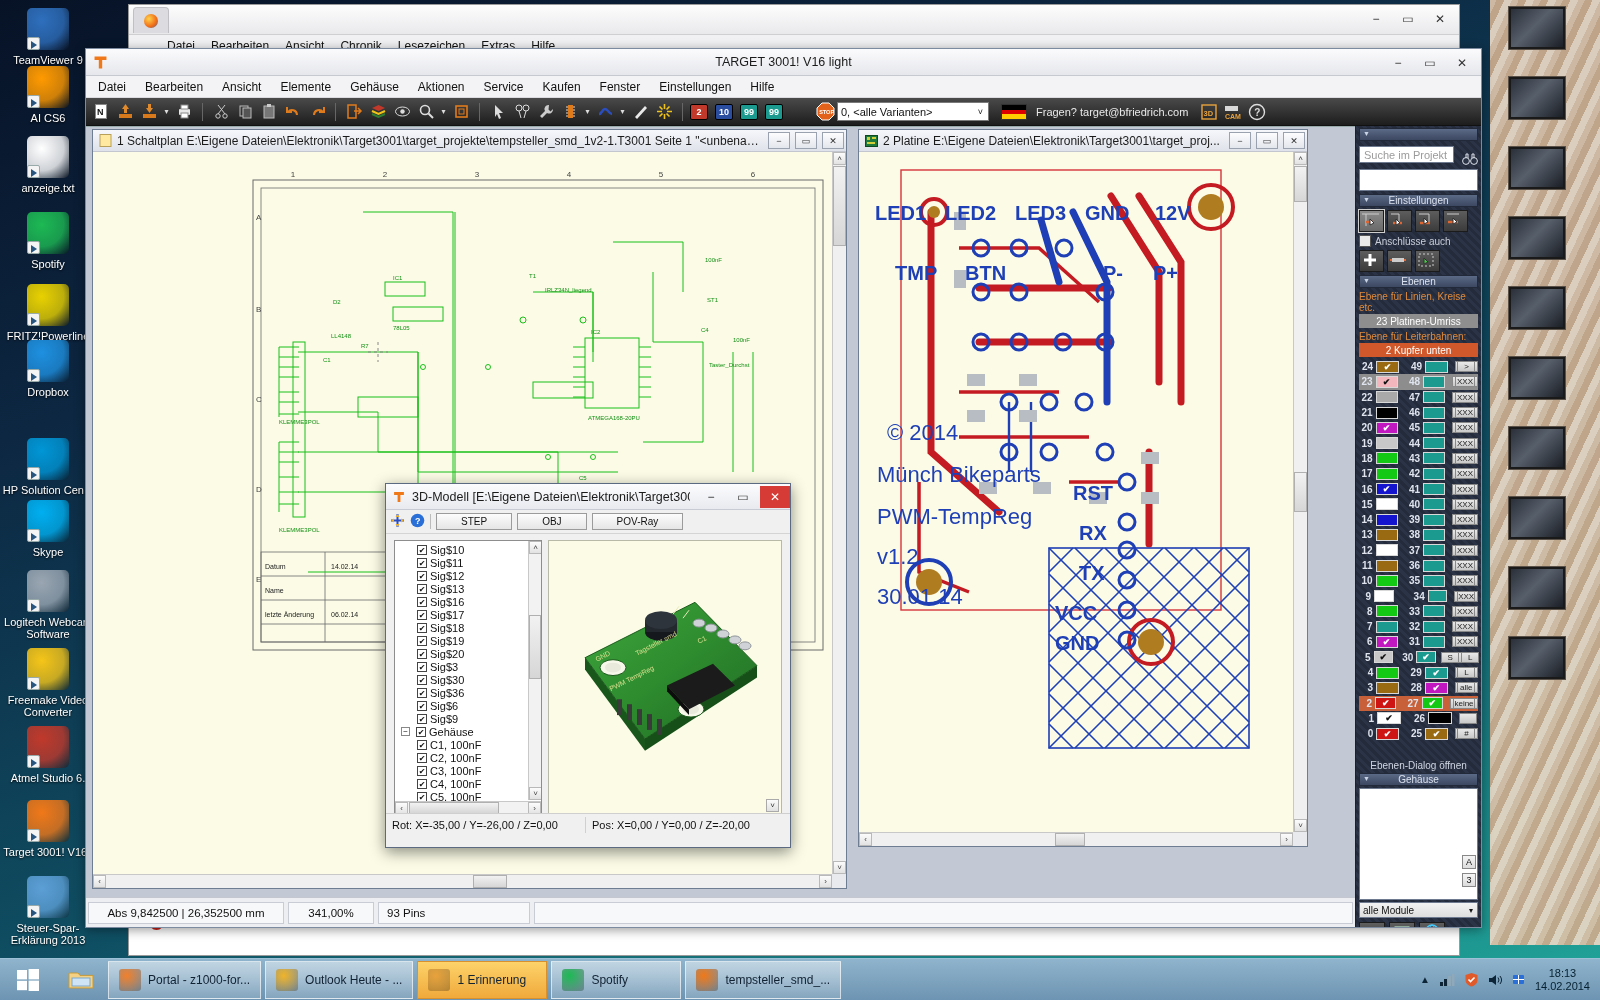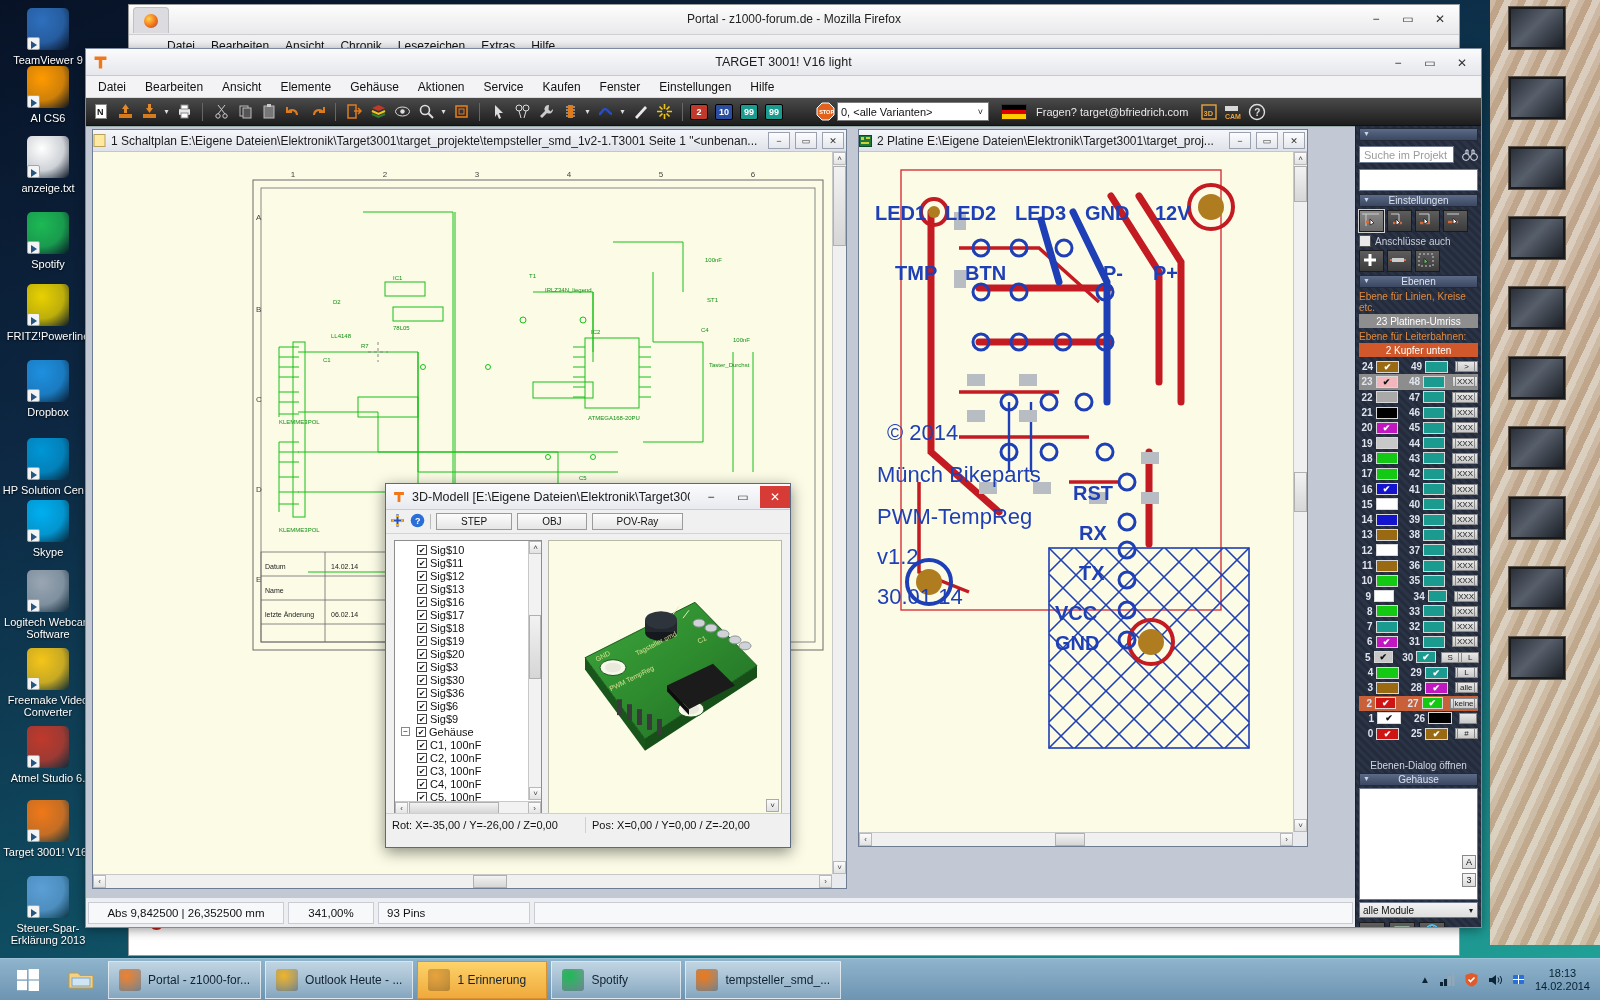--- a/index.html
+++ b/index.html
@@ -76,21 +76,21 @@
   #variant-select{height:19px;width:152px;font-size:11px;background:#fff;border:1px solid #7a7a7a;
      padding-left:3px;display:flex;align-items:center;justify-content:space-between;color:#111;}
   #flag{width:26px;height:16px;background:linear-gradient(#000 33%,#d00 33% 66%,#fc0 66%);border:1px solid #333;}
   #contact{font-size:11px;color:#e8e8e8;}
 
   
   #mdi{position:absolute;left:0;right:126px;top:77px;bottom:30px;background:#c3c9d4;
       border-top:1px solid #9aa;}
   .mdiwin{position:absolute;background:#e9eaee;border:1px solid #6f7d93;}
   .mdi-title{height:22px;background:linear-gradient(#f6f7fb,#dfe2ea);display:flex;align-items:center;
-     padding:0 2px 0 0;font-size:12px;color:#1b1b1b;gap:5px;border-bottom:1px solid #c3c6cf;}
+     padding:0 2px 0 6px;font-size:12px;color:#1b1b1b;gap:5px;border-bottom:1px solid #c3c6cf;}
   .mdi-title .label{flex:1;white-space:nowrap;overflow:hidden;text-overflow:ellipsis;}
   .mdibtn{width:22px;height:17px;border:1px solid #9aa2b0;background:linear-gradient(#fdfdfe,#e3e6ec);
      font-size:9px;display:flex;align-items:center;justify-content:center;color:#333;}
   .mdi-canvas{position:absolute;left:0;right:14px;top:22px;bottom:14px;background:#fbfbe6;overflow:hidden;}
   .vscroll{position:absolute;right:0;top:22px;bottom:14px;width:14px;background:#f0f0f0;border-left:1px solid #c8c8c8;}
   .hscroll{position:absolute;left:0;right:14px;bottom:0;height:14px;background:#f0f0f0;border-top:1px solid #c8c8c8;}
   .sbtn{position:absolute;width:13px;height:13px;background:linear-gradient(#fcfcfc,#e2e2e2);
      border:1px solid #b9b9b9;font-size:8px;display:flex;align-items:center;justify-content:center;color:#444;}
   .sthumb{position:absolute;background:linear-gradient(#f2f2f2,#d6d6d6);border:1px solid #b0b0b0;}
 
@@ -238,21 +238,21 @@
           <span class="shortcut-arrow"></span>
         </div>
         <div>Spotify</div>
       </div>
       <div class="dicon" style="left: 0px; top: 284px;">
         <div class="gfx" style="background: radial-gradient(circle at 35% 30%, rgb(232, 209, 0), rgba(232, 209, 0, 0.8) 55%, rgba(0, 0, 0, 0.333));">
           <span class="shortcut-arrow"></span>
         </div>
         <div>FRITZ!Powerline</div>
       </div>
-      <div class="dicon" style="left: 0px; top: 360px;">
+      <div class="dicon" style="left: 0px; top: 340px;">
         <div class="gfx" style="background: radial-gradient(circle at 35% 30%, rgb(30, 144, 224), rgba(30, 144, 224, 0.8) 55%, rgba(0, 0, 0, 0.333));">
           <span class="shortcut-arrow"></span>
         </div>
         <div>Dropbox</div>
       </div>
       <div class="dicon" style="left: 0px; top: 438px;">
         <div class="gfx" style="background: radial-gradient(circle at 35% 30%, rgb(0, 150, 214), rgba(0, 150, 214, 0.8) 55%, rgba(0, 0, 0, 0.333));">
           <span class="shortcut-arrow"></span>
         </div>
         <div>HP Solution Cen...</div>
@@ -295,21 +295,20 @@
       </div>
     </div>
 
   <div id="firefox">
     <div id="ff-titlebar">
       <div id="ff-tabstrip">
         <div class="fftab">
           <span style="width:14px;height:14px;border-radius:50%;background:radial-gradient(circle at 35% 35%,#ffd24a,#f06a16 60%,#2b6cb8);display:inline-block;"></span>
         </div>
       </div>
-      <div id="ff-title">Portal - z1000-forum.de - Mozilla Firefox</div>
       <div class="winbtns">
         <div class="winbtn">−</div>
         <div class="winbtn">▭</div>
         <div class="winbtn close">✕</div>
       </div>
     </div>
     <div id="ff-menubar">
         <span>Datei</span>
         <span>Bearbeiten</span>
         <span>Ansicht</span>
@@ -796,21 +795,21 @@
       <div class="cell" style="width:196px;">Abs 9,842500 | 26,352500 mm</div>
       <div class="cell" style="width:86px;">341,00%</div>
       <div class="cell" style="width:152px;justify-content:flex-start;padding-left:8px;">93 Pins</div>
       <div class="cell" style="flex:1;"></div>
     </div>
 
     <div id="dock">
       <div class="dock-hdr">
         <span class="caretbox">▼</span>
       </div>
-      <div style="display:flex;align-items:center;gap:5px;">
+      <div style="display:flex;align-items:flex-end;gap:5px;">
         <div class="searchbox" style="flex:1;">Suche im Projekt</div>
         <svg width="16" height="14" style="margin-right:3px;" viewBox="0 0 16 14">
           <circle cx="4" cy="9" r="3.4" fill="none" stroke="#dfe4ee"></circle>
             <circle cx="12" cy="9" r="3.4" fill="none" stroke="#dfe4ee"></circle>
           <path d="M4 6V2h2v4M12 6V2h-2v4" stroke="#dfe4ee" fill="none"></path>
           </svg>
       </div>
       <div class="whitebox"></div>
 
       <div class="dock-hdr">

